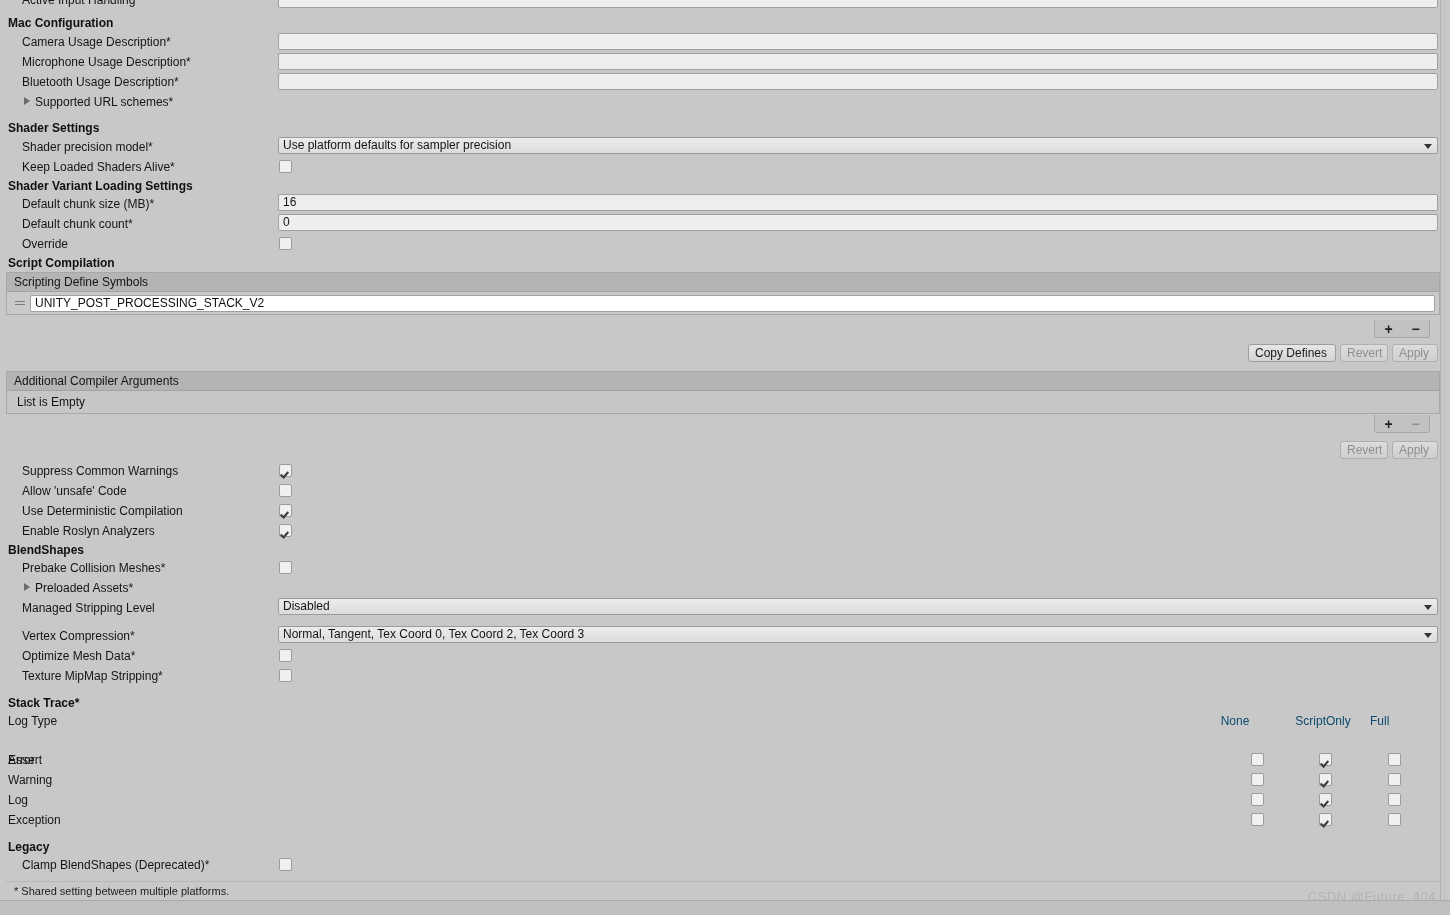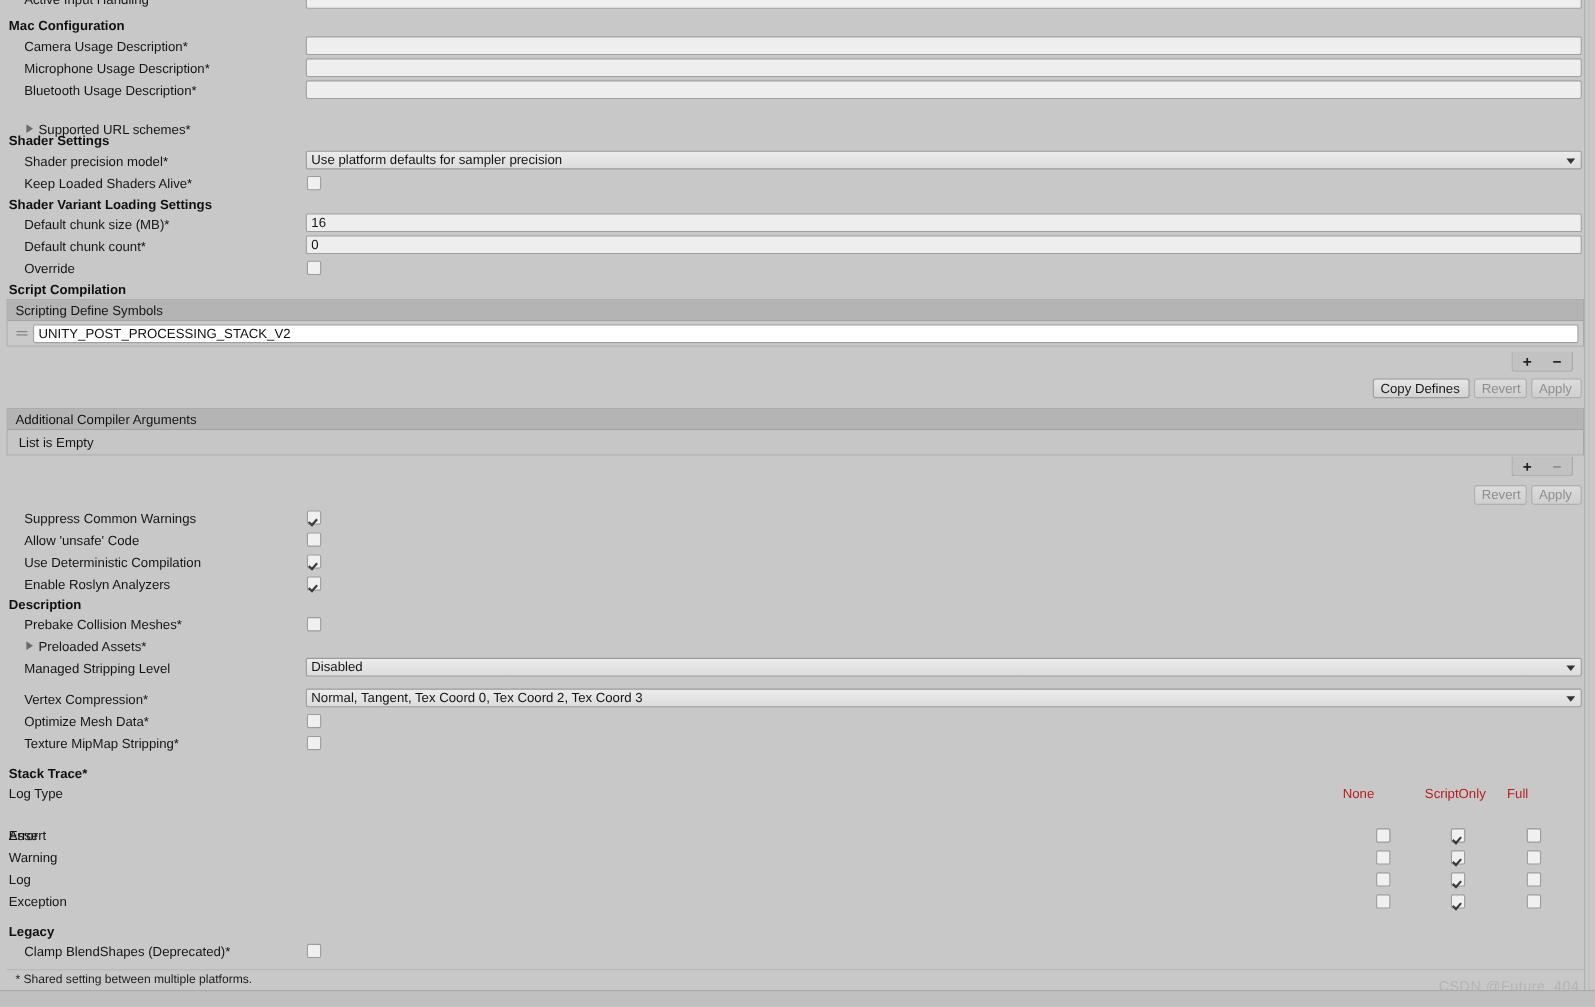--- a/index.html
+++ b/index.html
@@ -239,21 +239,21 @@
   .btn.disabled {
     color: #8e8e8e;
     background-image: linear-gradient(#dcdcdc, #cfcfcf);
     border-color: #b0b0b0;
   }
 
   
   .st-col {
     position: absolute;
     font-size: 12px;
-    color: #b91c1c;
+    color: #0c4a6e;
     text-align: center;
   }
 
   
   .footer-note {
     position: absolute;
     left: 6px;
     right: 10px;
     top: 881px;
     height: 19px;
@@ -333,21 +333,21 @@
   <div class="row" style="position:absolute;left:0;top:52px;width:1450px;">
     <span class="label indent1">Microphone Usage Description*</span>
     <div class="field" style="top:1px;"></div>
   </div>
 
   <div class="row" style="position:absolute;left:0;top:72px;width:1450px;">
     <span class="label indent1">Bluetooth Usage Description*</span>
     <div class="field" style="top:1px;"></div>
   </div>
 
-  <div class="row" style="position:absolute;left:0;top:92px;width:1218px;margin-top:16px;">
+  <div class="row" style="position:absolute;left:0;top:92px;width:1218px;">
     <span class="label" style="padding-left:24px;">
       <span class="foldout-tri"></span><span>Supported URL schemes*</span>
     </span>
   </div>
 
   <div class="section-header" style="position:absolute;left:0;top:118px;">Shader Settings</div>
 
   <div class="row" style="position:absolute;left:0;top:157px;width:1450px;">
     <span class="label indent1">Keep Loaded Shaders Alive*</span>
     <div class="cb" style="left:279px;top:3px;"></div>
@@ -427,21 +427,21 @@
   <div class="row" style="position:absolute;left:0;top:501px;width:1450px;">
     <span class="label indent1">Use Deterministic Compilation</span>
     <div class="cb checked" style="left:279px;top:3px;"></div>
   </div>
 
   <div class="row" style="position:absolute;left:0;top:521px;width:1450px;">
     <span class="label indent1">Enable Roslyn Analyzers</span>
     <div class="cb checked" style="left:279px;top:3px;"></div>
   </div>
 
-  <div class="section-header" style="position:absolute;left:0;top:540px;">Description</div>
+  <div class="section-header" style="position:absolute;left:0;top:540px;">BlendShapes</div>
 
   <div class="row" style="position:absolute;left:0;top:558px;width:1450px;">
     <span class="label indent1">Prebake Collision Meshes*</span>
     <div class="cb" style="left:279px;top:3px;"></div>
   </div>
 
   <div class="row" style="position:absolute;left:0;top:578px;width:1450px;">
     <span class="label" style="padding-left:24px;">
       <span class="foldout-tri"></span><span>Preloaded Assets*</span>
     </span>

